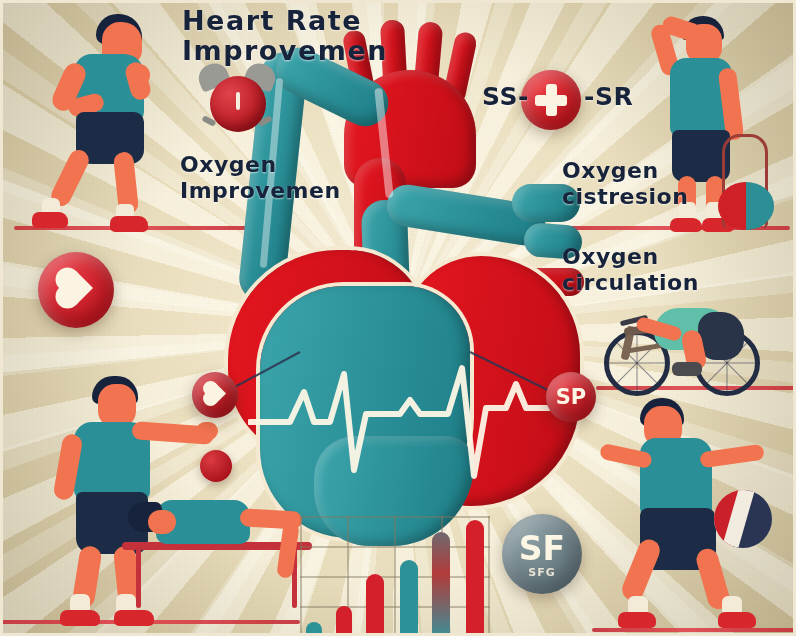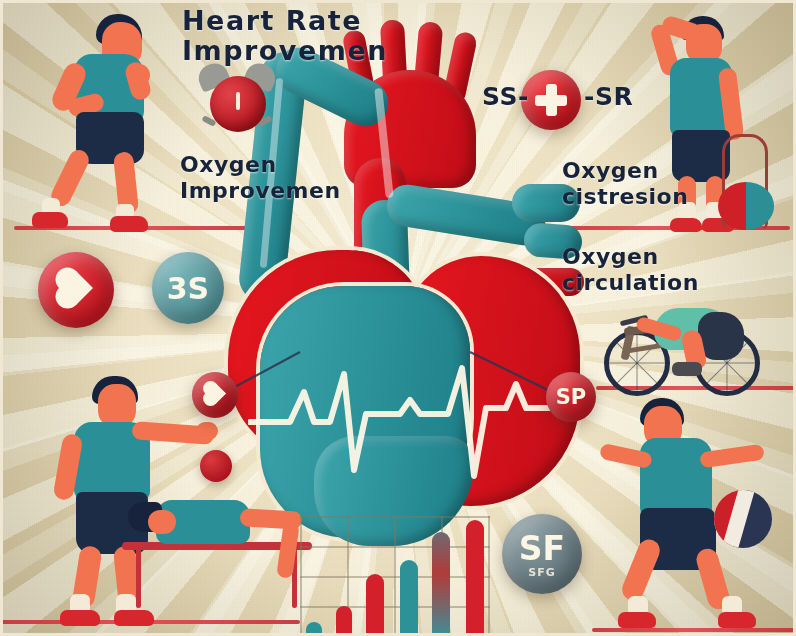--- a/index.html
+++ b/index.html
@@ -279,23 +279,20 @@
     <div class="p" style="left:40px;top:34px;width:4px;height:18px;background:#f6eedd;border-radius:2px;"></div>
   </div>
 
   <div class="badge" style="left:38px;top:252px;width:76px;height:76px;background:radial-gradient(circle at 34% 28%,#e63b45,#c2141e 76%);">
     <div class="heart" style="width:24px;height:24px;margin-top:-4px;">
       <span style="position:absolute;left:-12px;top:0;width:24px;height:24px;border-radius:50%;background:#fbf4e3;display:block;"></span>
       <span style="position:absolute;left:0;top:-12px;width:24px;height:24px;border-radius:50%;background:#fbf4e3;display:block;"></span>
     </div>
   </div>
 
-  <div class="badge" style="left:152px;top:252px;width:72px;height:72px;background:radial-gradient(circle at 34% 28%,#77b3b6,#4e9096 78%);">
-    <span style="font-size:30px;">3S</span>
-  </div>
 
   <div class="badge" style="left:521px;top:70px;width:60px;height:60px;background:radial-gradient(circle at 34% 28%,#e8353c,#c1131b 78%);">
     <div style="position:relative;width:34px;height:34px;">
       <div class="cross-h" style="left:1px;top:12px;width:32px;height:11px;"></div>
       <div class="cross-v" style="left:12px;top:1px;width:11px;height:32px;"></div>
     </div>
   </div>
 
   <div class="badge" style="left:192px;top:372px;width:46px;height:46px;background:radial-gradient(circle at 34% 28%,#d8333b,#ae111a 78%);">
     <div class="heart" style="width:15px;height:15px;margin-top:-3px;">

